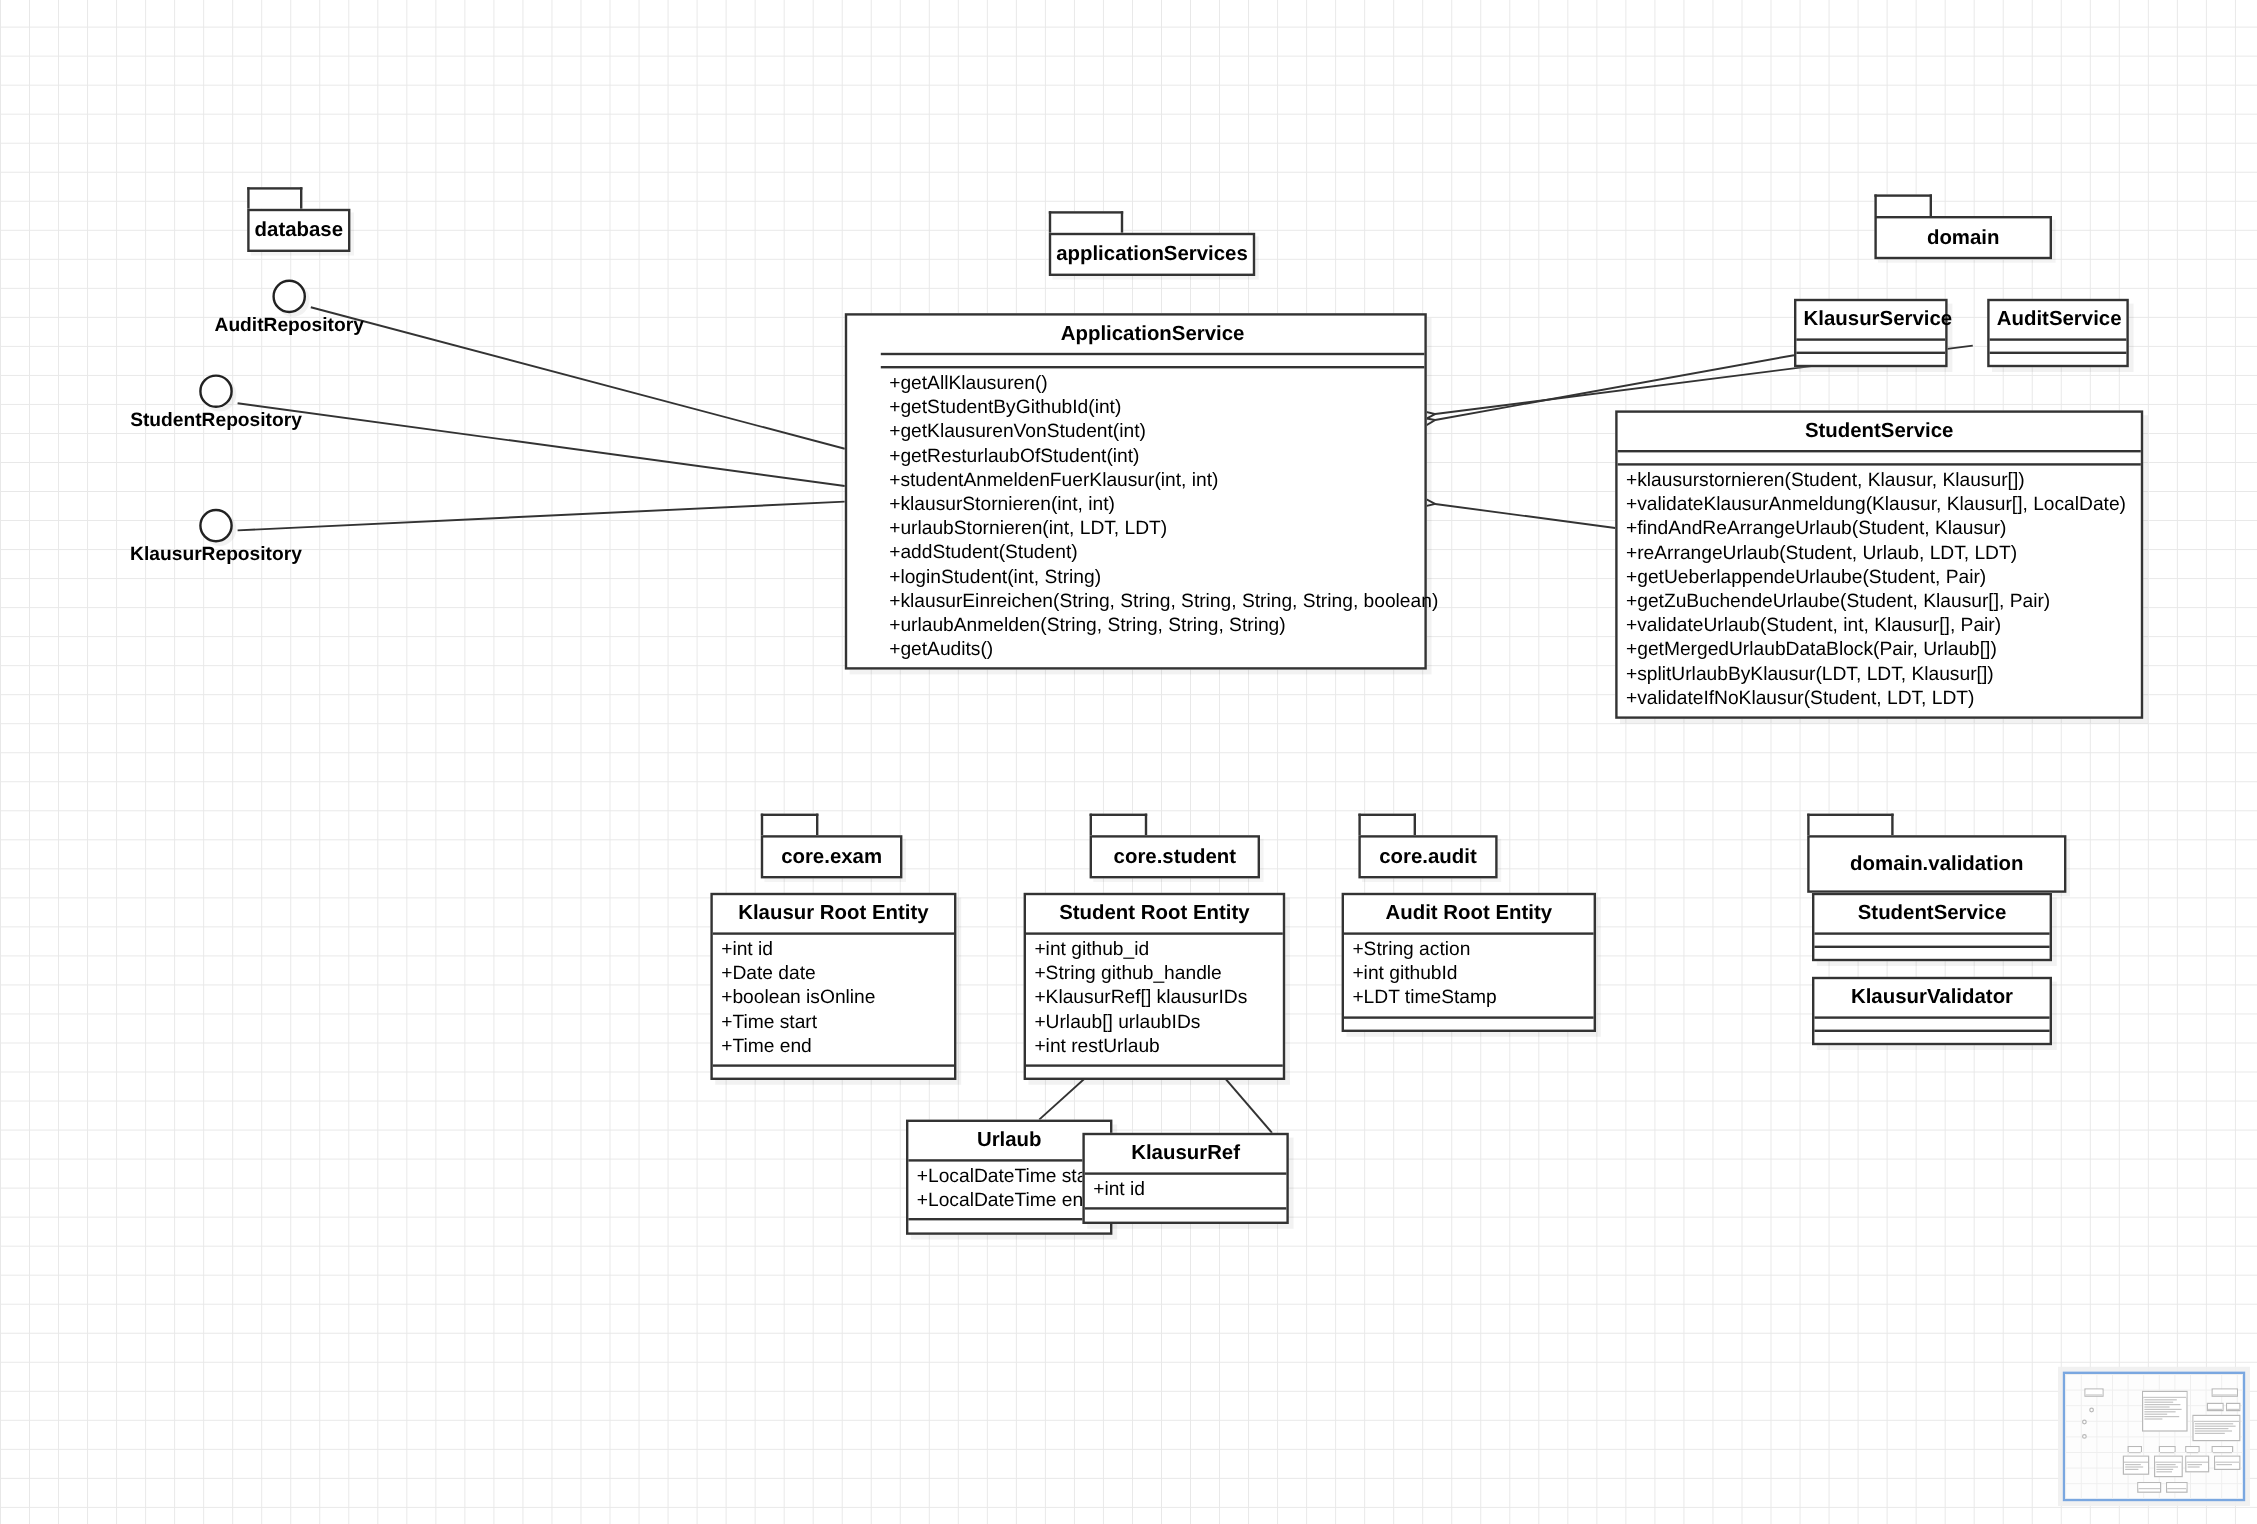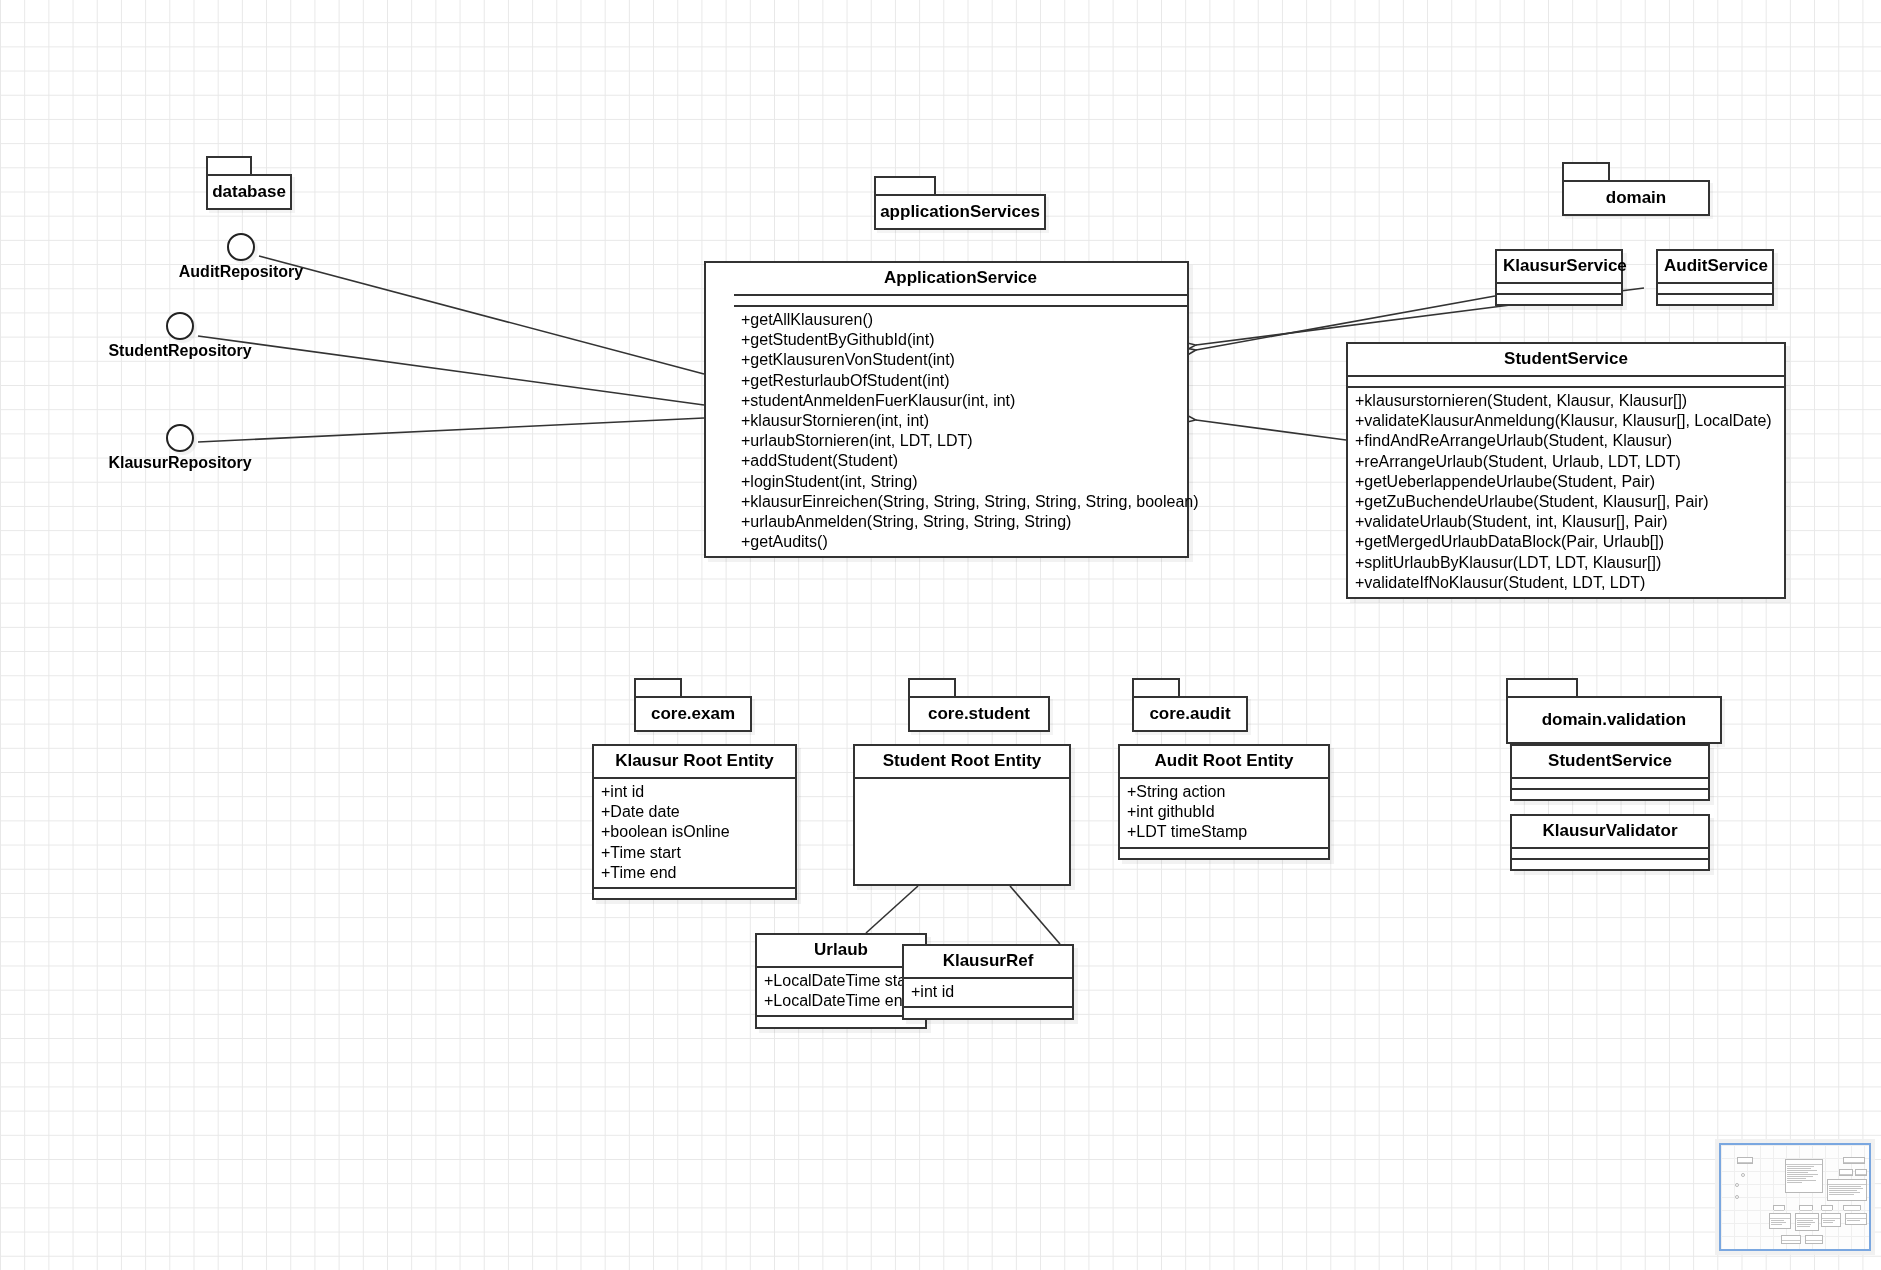--- a/index.html
+++ b/index.html
@@ -279,20 +279,27 @@
         <div class="member">+int id</div>
         <div class="member">+Date date</div>
         <div class="member">+boolean isOnline</div>
         <div class="member">+Time start</div>
         <div class="member">+Time end</div>
       </div>
       <div class="compartment empty"></div>
     </div>
     <div class="cls" style="left: 853px; top: 744px; width: 218px; min-height: 142px;">
       <div class="title">Student Root Entity</div>
+      <div class="compartment">
+        <div class="member">+int github_id</div>
+        <div class="member">+String github_handle</div>
+        <div class="member">+KlausurRef[] klausurIDs</div>
+        <div class="member">+Urlaub[] urlaubIDs</div>
+        <div class="member">+int restUrlaub</div>
+      </div>
       <div class="compartment empty"></div>
     </div>
     <div class="cls" style="left: 1118px; top: 744px; width: 212px; min-height: 104px;">
       <div class="title">Audit Root Entity</div>
       <div class="compartment">
         <div class="member">+String action</div>
         <div class="member">+int githubId</div>
         <div class="member">+LDT timeStamp</div>
       </div>
       <div class="compartment empty"></div>

